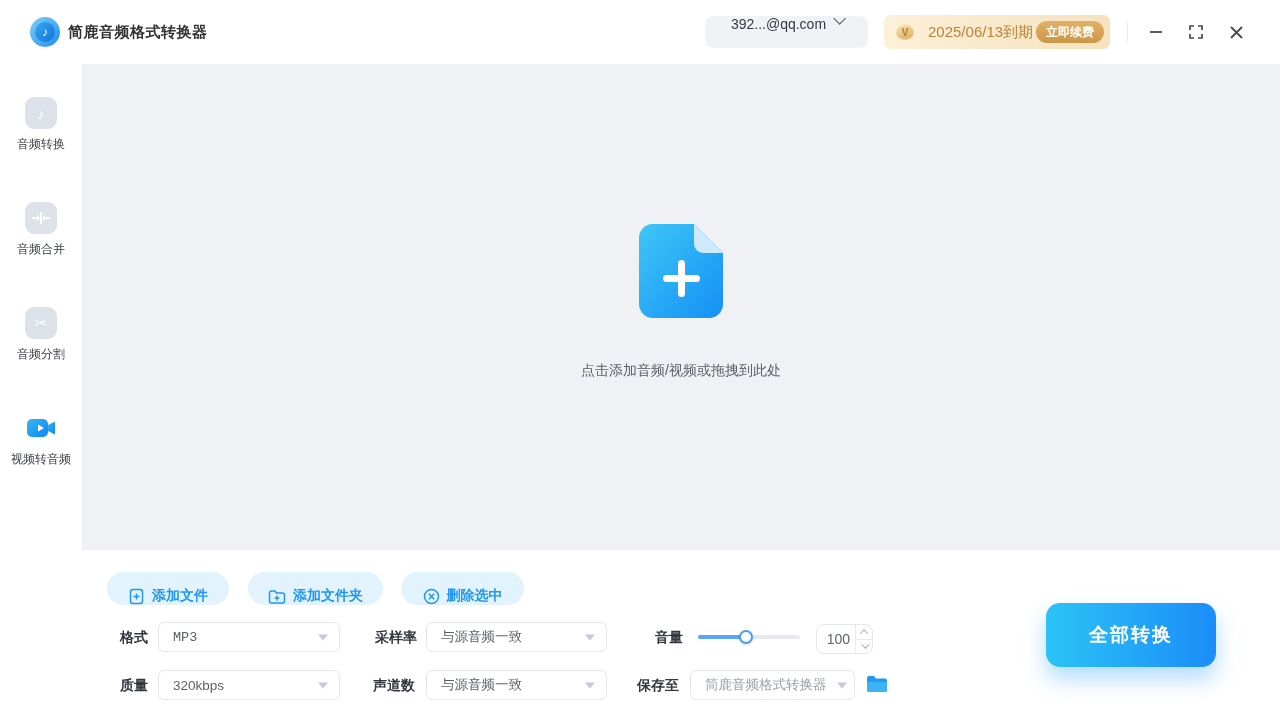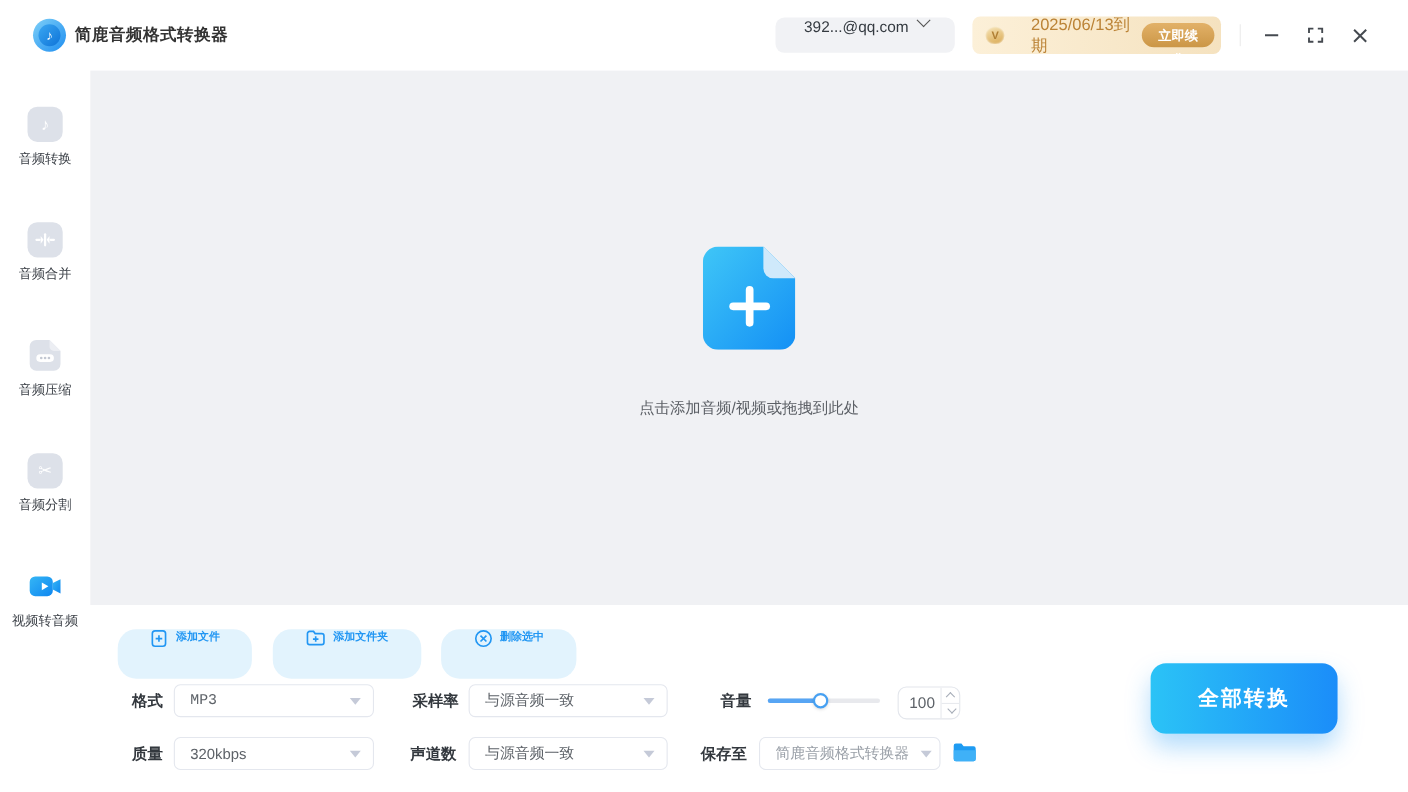--- a/index.html
+++ b/index.html
@@ -20,21 +20,21 @@
     background:#f1f2f5; display:flex; align-items:flex-start; justify-content:center; gap:7px; cursor:pointer; }
   .account-pill span { font-size:14px; color:#343a40; }
   .chev { width:9px; height:9px; border-right:1.6px solid #555; border-bottom:1.6px solid #555;
     transform:rotate(45deg) translateY(-3px); }
 
   .vip-banner { position:absolute; left:884px; top:15px; width:226px; height:34px; border-radius:7px;
     background:linear-gradient(90deg,#fcf0d8,#f5e2bf); display:flex; align-items:center; cursor:pointer; }
   .vip-badge { width:18px; height:16px; margin-left:12px; border-radius:50% 50% 46% 46%;
     background:linear-gradient(160deg,#f8e7bc,#d9a850); display:flex; align-items:center; justify-content:center;
     color:#b07f33; font-size:10px; font-weight:800; box-shadow:inset 0 0 2px #fff; }
-  .vip-date { margin-left:24px; font-size:15px; color:#bb8336; }
+  .vip-date { margin-left:14px; font-size:15px; color:#bb8336; }
   .renew-btn { margin-left:auto; margin-right:6px; height:22px; padding:0 10px; border-radius:12px;
     background:linear-gradient(180deg,#e2b168,#cb9646); color:#fff; font-size:12px; font-weight:700;
     line-height:22px; border:none; cursor:pointer; }
 
   .win-divider { position:absolute; left:1127px; top:22px; width:1px; height:20px; background:#ececec; }
   .win-btn { position:absolute; top:18px; width:28px; height:28px; display:flex; align-items:center;
     justify-content:center; cursor:pointer; background:none; border:none; color:#454a50; }
   .win-min { left:1142px; } .win-max { left:1182px; } .win-close { left:1222px; }
 
   
@@ -48,22 +48,22 @@
   .side-label { font-size:12px; color:#3a3f46; white-space:nowrap; }
 
   
   .main-area { position:absolute; left:82px; top:64px; width:1198px; height:486px; background:#f0f1f4;
     display:flex; align-items:center; justify-content:center; }
   .dropzone { display:flex; flex-direction:column; align-items:center; cursor:pointer; margin-top:-10px; }
   .drop-hint { margin-top:44px; font-size:14px; color:#5c6066; }
 
   
   .bottom { position:absolute; left:82px; top:550px; width:1198px; height:170px; background:#fff; }
-  .pill-btn { position:absolute; top:22px; height:45px; border-radius:17px; background:#e2f3fd;
-    border:none; color:#2196f3; font-size:10px; font-weight:600; display:flex; align-items:flex-start;
+  .pill-btn { position:absolute; top:22px; height:33px; border-radius:17px; background:#e2f3fd;
+    border:none; color:#2196f3; font-size:14px; font-weight:600; display:flex; align-items:flex-end;
     justify-content:center; gap:7px; cursor:pointer; font-family:inherit; }
   .pill-btn svg { display:block; }
   .btn-add-file { left:25px; width:122px; }
   .btn-add-folder { left:166px; width:135px; }
   .btn-del { left:319px; width:123px; }
 
   .form-label { position:absolute; font-size:14px; font-weight:700; color:#33383e; line-height:30px;text-align:center; }
   .dropdown { position:absolute; height:30px; background:#fff; border:1px solid #e4e7ee; border-radius:6px;
     display:flex; align-items:center; padding:0 26px 0 14px; cursor:pointer; }
   .dropdown .val { font-size:13.5px; color:#5d6268; white-space:nowrap; overflow:hidden; }
@@ -151,33 +151,20 @@
       <div class="side-ico">
         <svg width="18" height="14" viewBox="0 0 18 14" fill="#fff">
           <rect x="8" y="1" width="2" height="12" rx="1"></rect>
           <rect x="0" y="6" width="5" height="2" rx="1"></rect>
             <path d="M5 3.5 L7.6 7 L5 10.5 Z"></path>
           <rect x="13" y="6" width="5" height="2" rx="1"></rect>
             <path d="M13 3.5 L10.4 7 L13 10.5 Z"></path>
         </svg>
       </div>
       <span class="side-label">音频合并</span>
-    </div>
-    <div class="side-item">
-      <div class="side-ico plain">
-        <svg width="32" height="32" viewBox="0 0 32 32">
-          <path d="M8 2 H20 L30 12 V24 a6 6 0 0 1 -6 6 H8 a6 6 0 0 1 -6 -6 V8 a6 6 0 0 1 6 -6 Z" fill="#dde1e9"></path>
-          <path d="M20 2 L30 12 H24 a4 4 0 0 1 -4 -4 Z" fill="#eceef3"></path>
-          <rect x="8" y="15" width="16" height="7" rx="3.5" fill="#fff"></rect>
-          <circle cx="12.5" cy="18.5" r="1.2" fill="#c3c8d2"></circle>
-            <circle cx="16" cy="18.5" r="1.2" fill="#c3c8d2"></circle>
-            <circle cx="19.5" cy="18.5" r="1.2" fill="#c3c8d2"></circle>
-        </svg>
-      </div>
-      <span class="side-label">音频压缩</span>
     </div>
     <div class="side-item">
       <div class="side-ico">✂</div>
       <span class="side-label">音频分割</span>
     </div>
     <div class="side-item">
       <div class="side-ico plain">
         <svg width="32" height="32" viewBox="0 0 32 32">
           <defs>
               <linearGradient id="vg" x1="0" y1="0" x2="1" y2="1">

